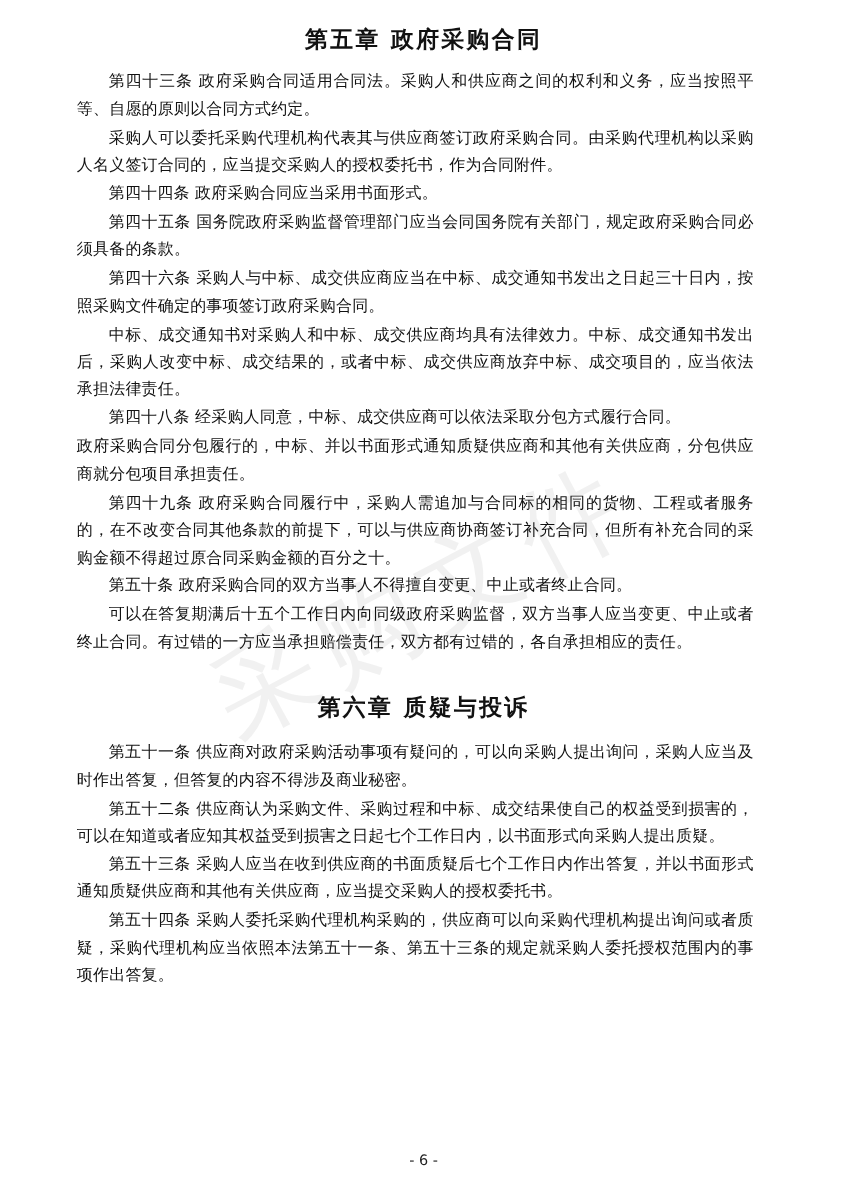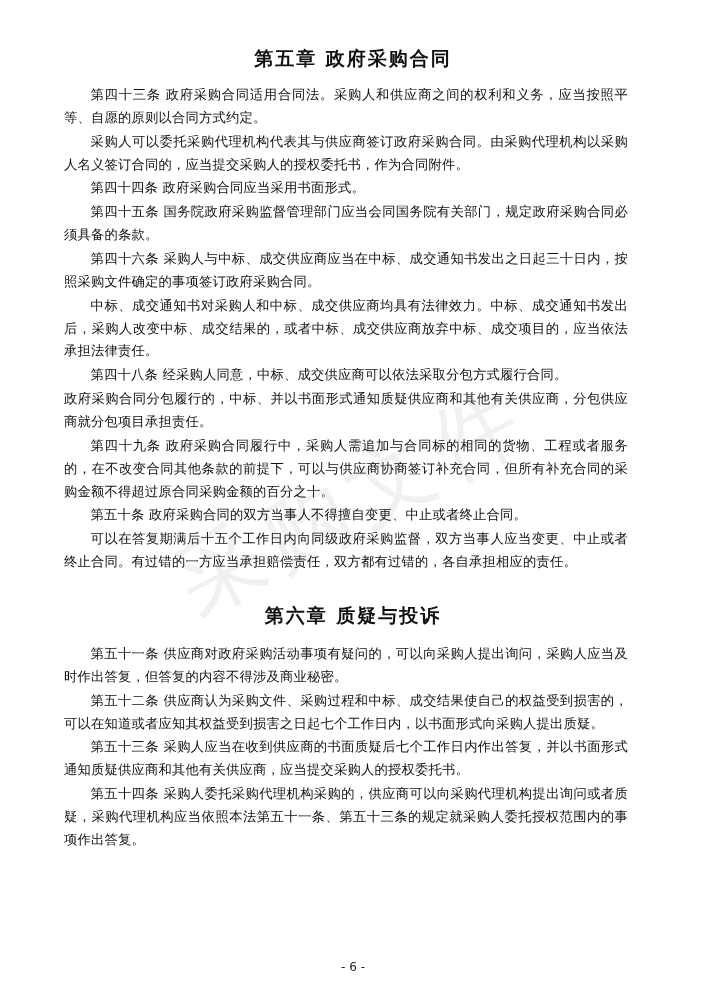--- a/index.html
+++ b/index.html
@@ -11,21 +11,21 @@
     width: 706px;
     height: 1000px;
     position: relative;
     font-family: "DejaVu Sans", "Liberation Sans", sans-serif;
     color: #111111;
     overflow: hidden;
   }
   .page {
     position: absolute;
     inset: 0;
-    padding: 46px 64px 0 64px;
+    padding: 20px 64px 0 64px;
     box-sizing: border-box;
   }
   .watermark {
     position: absolute;
     left: 0;
     top: 0;
     width: 706px;
     height: 1000px;
     pointer-events: none;
     display: flex;

